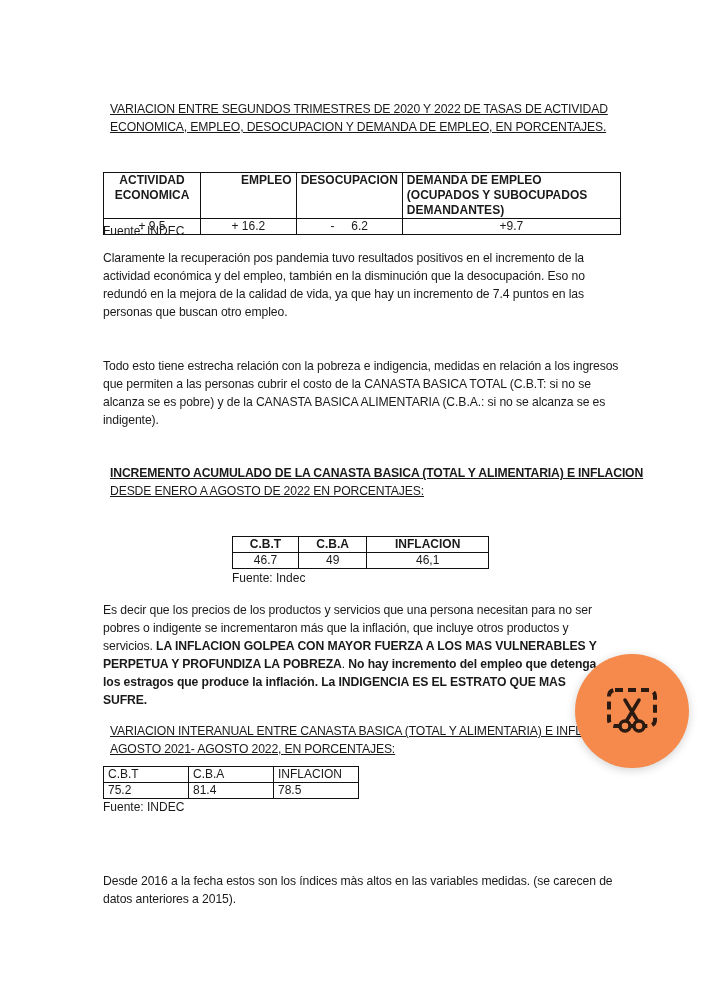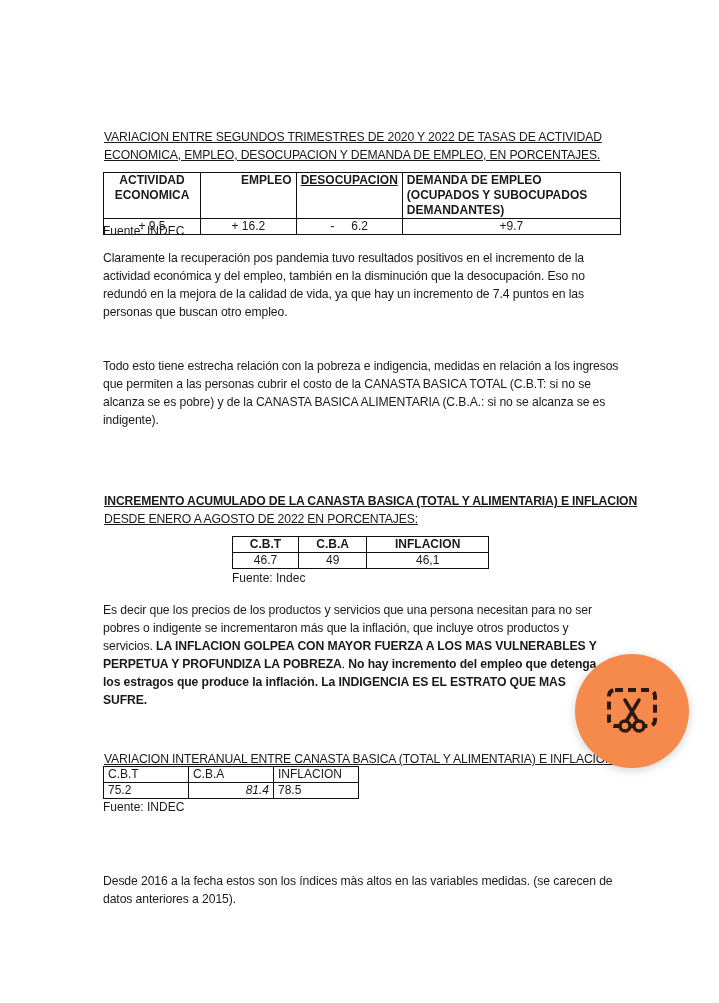--- a/index.html
+++ b/index.html
@@ -2,22 +2,22 @@
 <html><head>
   <meta charset="utf-8">
   <style>
     html, body { margin: 0; padding: 0; }
     body {
       width: 719px; height: 1003px; background: #ffffff; position: relative; overflow: hidden;
       font-family: "Liberation Sans", sans-serif; color: #1a1a1a; font-size: 12.2px;
     }
     .page { position: absolute; left: 0; top: 0; width: 719px; height: 1003px; }
     .heading {
-      position: absolute; left: 104px; text-decoration: underline; line-height: 18px;
-      font-size: 12.2px; letter-spacing: -0.15px; color: #1a1a1a; margin-top: 28px;
+      position: absolute; left: 110px; text-decoration: underline; line-height: 18px;
+      font-size: 12.2px; letter-spacing: -0.15px; color: #1a1a1a;
     }
     .para {
       position: absolute; left: 103px; width: 520px; line-height: 18px; font-size: 12.2px;
       letter-spacing: -0.1px; margin: 0;
     }
     .para b { font-weight: bold; }
     table { border-collapse: collapse; position: absolute; font-size: 12px; }
     td, th { border: 1px solid #111; padding: 0 4px; line-height: 15px; }
     th { font-weight: bold; }
     .src { position: absolute; font-size: 12px; line-height: 15px; }
@@ -27,41 +27,41 @@
     #t1 th { vertical-align: top; }
     #t1 td { text-align: center; }
 
     
     #t2 { left: 232px; top: 536px; width: 257px; }
     #t2 th, #t2 td { text-align: center; }
 
     
     #t3 { left: 103px; top: 766px; width: 256px; font-weight: normal; }
     #t3 td { text-align: left; }
-    #t3 td.c { text-align: right; font-style: italic; }
+    #t3 td.c { text-align: left; }
 
     .fab {
       position: absolute; left: 575px; top: 654px; width: 114px; height: 114px; border-radius: 50%;
       background: #f58a4c; box-shadow: 0 2px 10px rgba(0,0,0,0.18); display: flex; align-items: center; justify-content: center;
     }
   </style>
 </head>
 <body>
 
 <div class="page">
 
   <div class="heading" style="top:100px;">VARIACION ENTRE SEGUNDOS TRIMESTRES DE 2020 Y 2022 DE TASAS DE  ACTIVIDAD</div>
   <div class="heading" style="top:118px;">ECONOMICA, EMPLEO, DESOCUPACION Y DEMANDA DE EMPLEO, EN PORCENTAJES.</div>
 
   <table id="t1">
     <tbody>
         <tr>
       <th style="width:88px;">ACTIVIDAD ECONOMICA</th>
       <th style="width:50px;padding-left:40px;">EMPLEO</th>
-      <th style="width:92px;text-align:center;text-decoration:underline;">DESOCUPACION</th>
+      <th style="width:92px;text-align:center;">DESOCUPACION</th>
       <th style="text-align:left;">DEMANDA DE EMPLEO (OCUPADOS Y SUBOCUPADOS DEMANDANTES)</th>
     </tr>
     <tr>
       <td>+ 9.5</td>
       <td>+ 16.2</td>
       <td style="white-space:pre;">-     6.2</td>
       <td>+9.7</td>
     </tr>
   </tbody>
     </table>
@@ -87,20 +87,21 @@
     </tr>
   </tbody>
     </table>
   <div class="src" style="left:232px; top:571px;">Fuente: Indec</div>
 
   <p class="para" style="top:601px; width:500px;">
     <span>Es decir que los precios de los productos y servicios que  una persona necesitan para no ser pobres o indigente se incrementaron más que la inflación, que incluye otros productos y servicios. </span><b>LA INFLACION GOLPEA CON MAYOR FUERZA A LOS MAS VULNERABLES Y PERPETUA Y PROFUNDIZA LA POBREZA</b><span>. </span><b>No hay incremento del empleo que detenga los estragos que produce la inflación. La INDIGENCIA ES EL ESTRATO QUE MAS SUFRE.</b>
   </p>
 
   <div class="heading" style="top:722px;">VARIACION INTERANUAL ENTRE CANASTA BASICA (TOTAL Y ALIMENTARIA) E INFLACION:</div>
+  <div class="heading" style="top:740px;">AGOSTO 2021- AGOSTO 2022, EN PORCENTAJES:</div>
 
   <table id="t3">
     <tbody>
         <tr>
       <td style="width:76px;">C.B.T</td>
       <td style="width:76px;">C.B.A</td>
       <td>INFLACION</td>
     </tr>
     <tr>
       <td>75.2</td>

